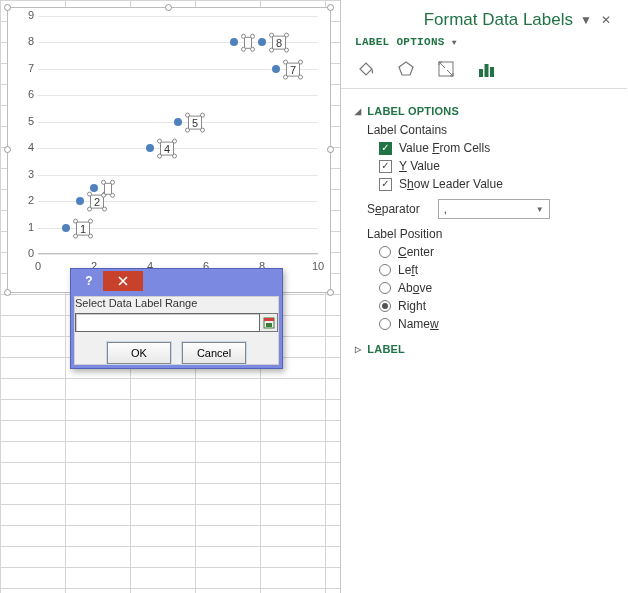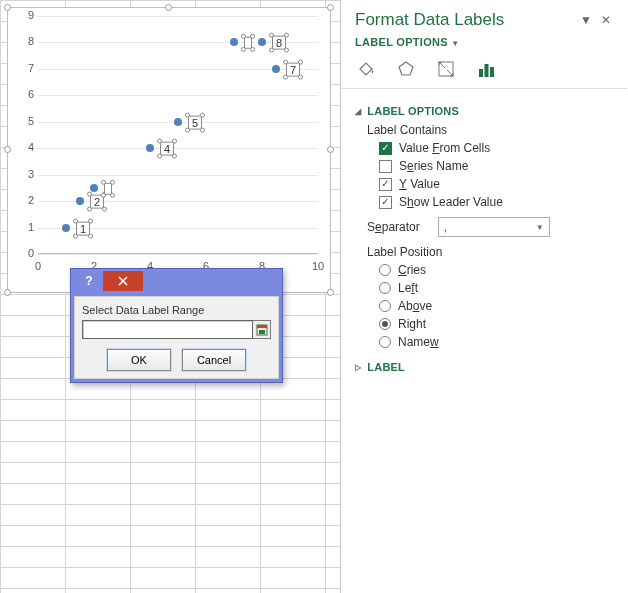--- a/index.html
+++ b/index.html
@@ -75,21 +75,21 @@
   }
   .dlg-title span.flex{flex:1;}
   .dlg-btnx {
     width:40px;height:20px;background:#c8412a;
     display:flex;align-items:center;justify-content:center;
     margin-left:2px; color:#fff;
   }
   .dlg-btnh {
     width:24px;height:20px; display:flex;align-items:center;justify-content:center;color:#fff;font-weight:bold;
   }
-  .dlg-body { background:#f0f0f0; margin:3px; padding:7px; border:1px solid #d0d0d0;}
+  .dlg-body { background:#f0f0f0; margin:3px; border:1px solid #d0d0d0;}
   .dlg-label{ font-size:11px; margin-bottom:4px; }
   .dlg-input-row{ display:flex; align-items:center; margin-bottom:10px;}
   .dlg-input { flex:1; height:19px; border:1px solid #666; background:#fff; box-shadow:inset 1px 1px 0 #ccc; padding:0 3px; font-size:11px;}
   .dlg-pick { width:18px; height:19px; border:1px solid #7a7a7a; border-left:none; background:#eee; display:flex;align-items:center;justify-content:center; font-size:9px;}
   .dlg-btns { text-align:center; }
   .dlg-btns button {
     width:64px; height:22px;
     background:linear-gradient(#fdfdfd,#e8e8e8);
     border:1px solid #888;
     font-size:11px; margin:0 4px;
@@ -100,23 +100,23 @@
     position:absolute;
     left:340px; top:0;
     width:287px; height:593px;
     background:#fff;
     border-left:1px solid #c6c6c6;
   }
   .pane-hdr {
     display:flex;align-items:center;
     padding:10px 14px 4px 14px;
   }
-  .pane-title { color:#217346; font-size:17px; flex:1; font-weight:400;}
+  .pane-title { color:#217346; font-size:17px; flex:1; font-weight:400;text-align:right;}
   .pane-act { width:14px; text-align:center; color:#666; font-size:12px; margin-left:6px; cursor:default;}
-  .pane-sub { color:#217346; font-size:11px; font-weight:bold; padding:2px 14px 8px 14px; letter-spacing:0.3px;}
+  .pane-sub { color:#217346; font-size:11px; font-weight:bold; padding:2px 14px 8px 14px; letter-spacing:0.3px;font-family:Liberation Mono, monospace;}
   .pane-icons { display:flex; gap:18px; padding:2px 14px 8px 14px; border-bottom:1px solid #ddd; align-items:center;}
   .picon { width:22px; height:22px; display:flex;align-items:center;justify-content:center; }
   .picon svg { display:block; }
   .picon.active-bar rect{ fill:#217346; }
   .pane-body { padding:10px 14px 10px 14px; font-size:12px; color:#333;}
   .section-hdr { color:#217346; font-weight:bold; font-size:11px; letter-spacing:0.2px; cursor:pointer; display:flex;align-items:center; gap:6px; margin:6px 0 6px 0;}
   .section-hdr .arrow { font-size:8px; color:#666;}
   .field-label { margin:4px 0 4px 12px; }
   .chk-row, .rad-row { display:flex; align-items:center; gap:7px; margin:4px 0 4px 24px;}
   .chk {
@@ -280,45 +280,41 @@
       <span class="arrow">◢</span>
       <span>LABEL OPTIONS</span>
     </div>
     <div class="field-label">Label Contains</div>
 
     <div class="chk-row">
       <div class="chk green checked"></div>
       <span><span>Value </span><span class="u">F</span><span>rom Cells</span></span>
     </div>
     <div class="chk-row">
-      <div class="chk"></div>
-      <span><span>S</span><span class="u">e</span><span>ries Name</span></span>
-    </div>
-    <div class="chk-row">
       <div class="chk checked"></div>
       <span><span class="u">Y</span><span> Value</span></span>
     </div>
     <div class="chk-row">
       <div class="chk checked"></div>
       <span><span>S</span><span class="u">h</span><span>ow Leader Value</span></span>
     </div>
 
     <div class="sep-row">
       <span><span>S</span><span class="u">e</span><span>parator</span></span>
       <div class="sep-dd">
         <span class="flex">,</span>
         <span class="dd-ar">▼</span>
       </div>
     </div>
 
 
     <div class="field-label">Label Position</div>
     <div class="rad-row">
       <div class="rad"></div>
-      <span><span class="u">C</span><span>ries</span></span>
+      <span><span class="u">C</span><span>enter</span></span>
     </div>
     <div class="rad-row">
       <div class="rad"></div>
       <span><span>Le</span><span class="u">f</span><span>t</span></span>
     </div>
     <div class="rad-row">
       <div class="rad"></div>
       <span><span>Ab</span><span class="u">o</span><span>ve</span></span>
     </div>
     <div class="rad-row">

